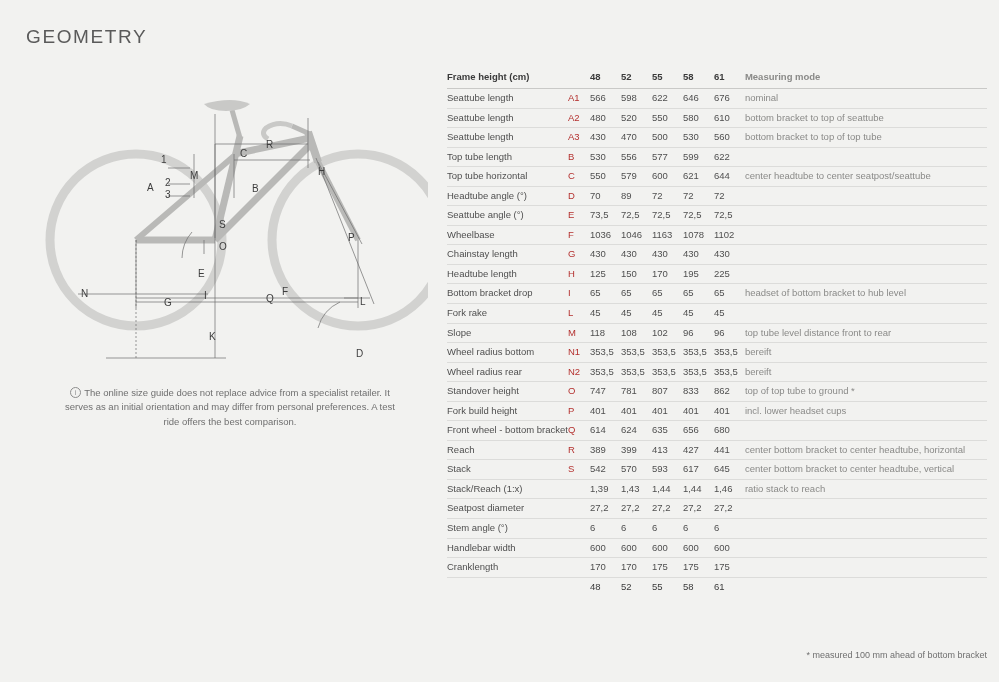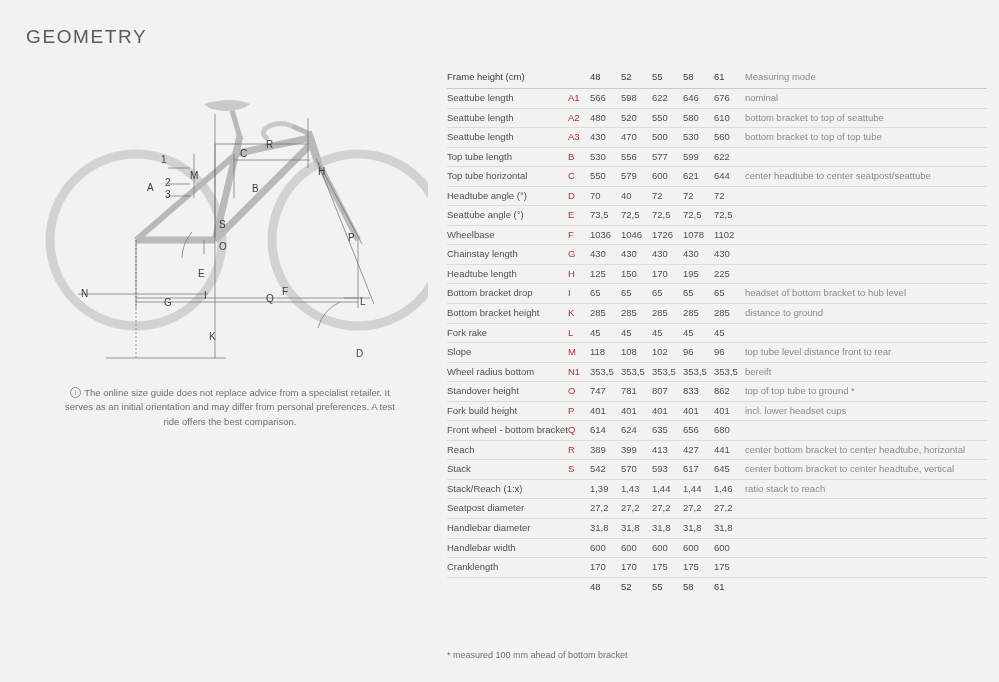--- a/index.html
+++ b/index.html
@@ -80,29 +80,29 @@
   table.geo th, table.geo td {
     padding: 0;
     font-weight: 400;
     text-align: left;
     vertical-align: middle;
     height: 18.55px;
     line-height: 18.55px;
     white-space: nowrap;
   }
   table.geo thead th {
-    font-weight: normal;
+    font-weight: bold;
     font-size: 9.5px;
     color: #3a3a3a;
     border-bottom: 1px solid #c9c9c7;
     height: 22px;
     line-height: 22px;
   }
   table.geo thead th.mode {
-    font-weight: normal;
+    font-weight: bold;
     color: #8a8a88;
   }
   table.geo tbody tr td {
     border-bottom: 1px solid #dcdcda;
   }
   td.name { width: 118px; }
   td.code, th.code {
     width: 22px;
     color: #b4312f;
     text-align: left;
@@ -120,21 +120,21 @@
     color: #3a3a3a;
     height: 26px;
     line-height: 26px;
     padding-top: 6px;
   }
   .footnote {
     position: absolute;
     left: 447px;
     top: 650px;
     width: 540px;
-    text-align: left;
+    text-align: right;
     font-size: 9px;
     color: #6f6f6f;
   }
   .lbl { font-size: 10px; fill: #3d3d3d; font-family: "Liberation Sans", sans-serif; }
 </style>
 </head>
 <body>
 
 <div class="page">
 
@@ -298,42 +298,42 @@
             <td class="val">579</td>
             <td class="val">600</td>
             <td class="val">621</td>
             <td class="val">644</td>
             <td class="mode">center headtube to center seatpost/seattube</td>
           </tr>
           <tr>
             <td class="name">Headtube angle (°)</td>
             <td class="code">D</td>
             <td class="val">70</td>
-            <td class="val">40</td>
+            <td class="val">89</td>
             <td class="val">72</td>
             <td class="val">72</td>
             <td class="val">72</td>
             <td class="mode"></td>
           </tr>
           <tr>
             <td class="name">Seattube angle (°)</td>
             <td class="code">E</td>
             <td class="val">73,5</td>
             <td class="val">72,5</td>
             <td class="val">72,5</td>
             <td class="val">72,5</td>
             <td class="val">72,5</td>
             <td class="mode"></td>
           </tr>
           <tr>
             <td class="name">Wheelbase</td>
             <td class="code">F</td>
             <td class="val">1036</td>
             <td class="val">1046</td>
-            <td class="val">1726</td>
+            <td class="val">1163</td>
             <td class="val">1078</td>
             <td class="val">1102</td>
             <td class="mode"></td>
           </tr>
           <tr>
             <td class="name">Chainstay length</td>
             <td class="code">G</td>
             <td class="val">430</td>
             <td class="val">430</td>
             <td class="val">430</td>
@@ -355,30 +355,20 @@
             <td class="name">Bottom bracket drop</td>
             <td class="code">I</td>
             <td class="val">65</td>
             <td class="val">65</td>
             <td class="val">65</td>
             <td class="val">65</td>
             <td class="val">65</td>
             <td class="mode">headset of bottom bracket to hub level</td>
           </tr>
           <tr>
-            <td class="name">Bottom bracket height</td>
-            <td class="code">K</td>
-            <td class="val">285</td>
-            <td class="val">285</td>
-            <td class="val">285</td>
-            <td class="val">285</td>
-            <td class="val">285</td>
-            <td class="mode">distance to ground</td>
-          </tr>
-          <tr>
             <td class="name">Fork rake</td>
             <td class="code">L</td>
             <td class="val">45</td>
             <td class="val">45</td>
             <td class="val">45</td>
             <td class="val">45</td>
             <td class="val">45</td>
             <td class="mode"></td>
           </tr>
           <tr>
@@ -395,20 +385,30 @@
             <td class="name">Wheel radius bottom</td>
             <td class="code">N1</td>
             <td class="val">353,5</td>
             <td class="val">353,5</td>
             <td class="val">353,5</td>
             <td class="val">353,5</td>
             <td class="val">353,5</td>
             <td class="mode">bereift</td>
           </tr>
           <tr>
+            <td class="name">Wheel radius rear</td>
+            <td class="code">N2</td>
+            <td class="val">353,5</td>
+            <td class="val">353,5</td>
+            <td class="val">353,5</td>
+            <td class="val">353,5</td>
+            <td class="val">353,5</td>
+            <td class="mode">bereift</td>
+          </tr>
+          <tr>
             <td class="name">Standover height</td>
             <td class="code">O</td>
             <td class="val">747</td>
             <td class="val">781</td>
             <td class="val">807</td>
             <td class="val">833</td>
             <td class="val">862</td>
             <td class="mode">top of top tube to ground *</td>
           </tr>
           <tr>
@@ -465,27 +465,27 @@
             <td class="name">Seatpost diameter</td>
             <td class="code"></td>
             <td class="val">27,2</td>
             <td class="val">27,2</td>
             <td class="val">27,2</td>
             <td class="val">27,2</td>
             <td class="val">27,2</td>
             <td class="mode"></td>
           </tr>
           <tr>
-            <td class="name">Handlebar diameter</td>
+            <td class="name">Stem angle (°)</td>
             <td class="code"></td>
-            <td class="val">31,8</td>
-            <td class="val">31,8</td>
-            <td class="val">31,8</td>
-            <td class="val">31,8</td>
-            <td class="val">31,8</td>
+            <td class="val">6</td>
+            <td class="val">6</td>
+            <td class="val">6</td>
+            <td class="val">6</td>
+            <td class="val">6</td>
             <td class="mode"></td>
           </tr>
           <tr>
             <td class="name">Handlebar width</td>
             <td class="code"></td>
             <td class="val">600</td>
             <td class="val">600</td>
             <td class="val">600</td>
             <td class="val">600</td>
             <td class="val">600</td>

